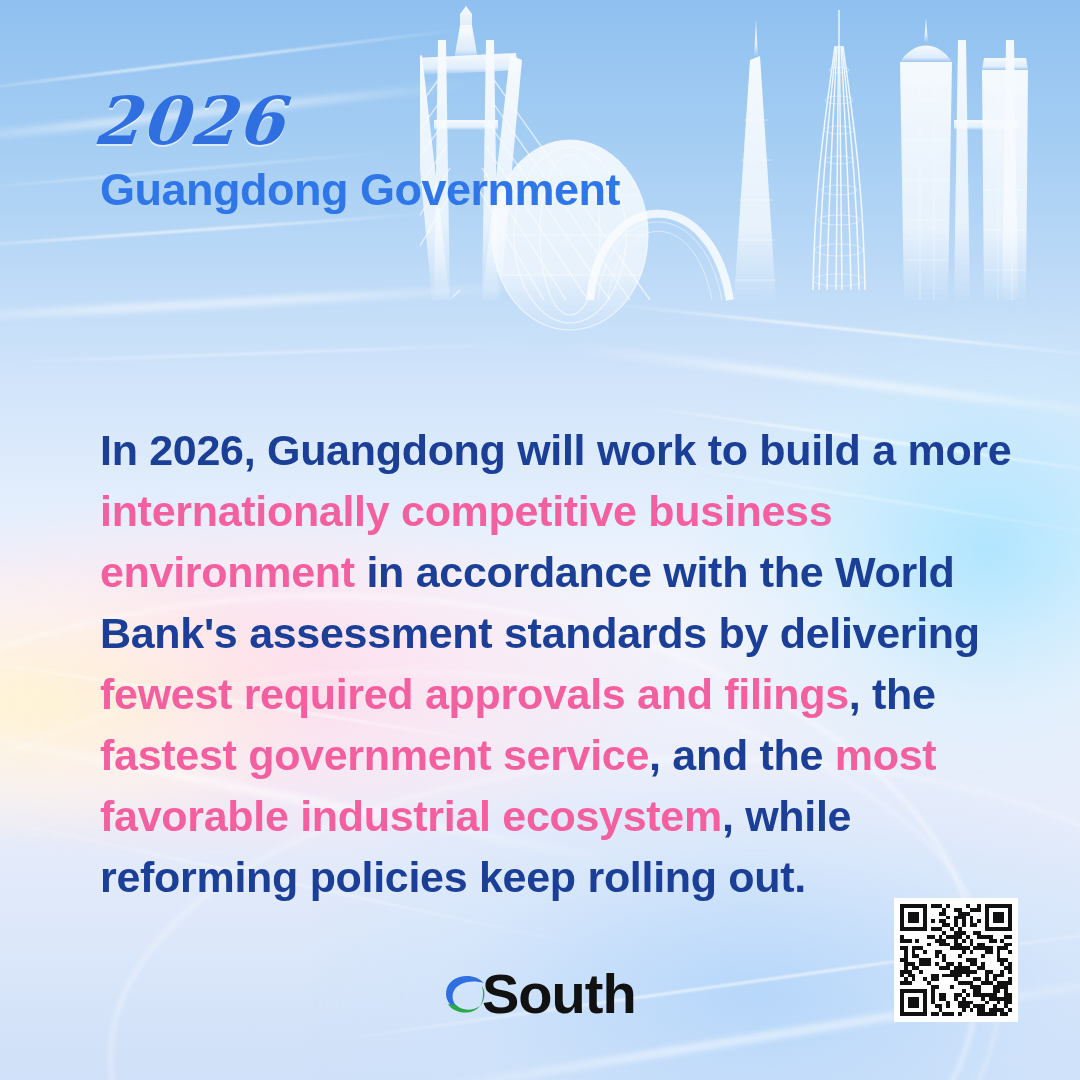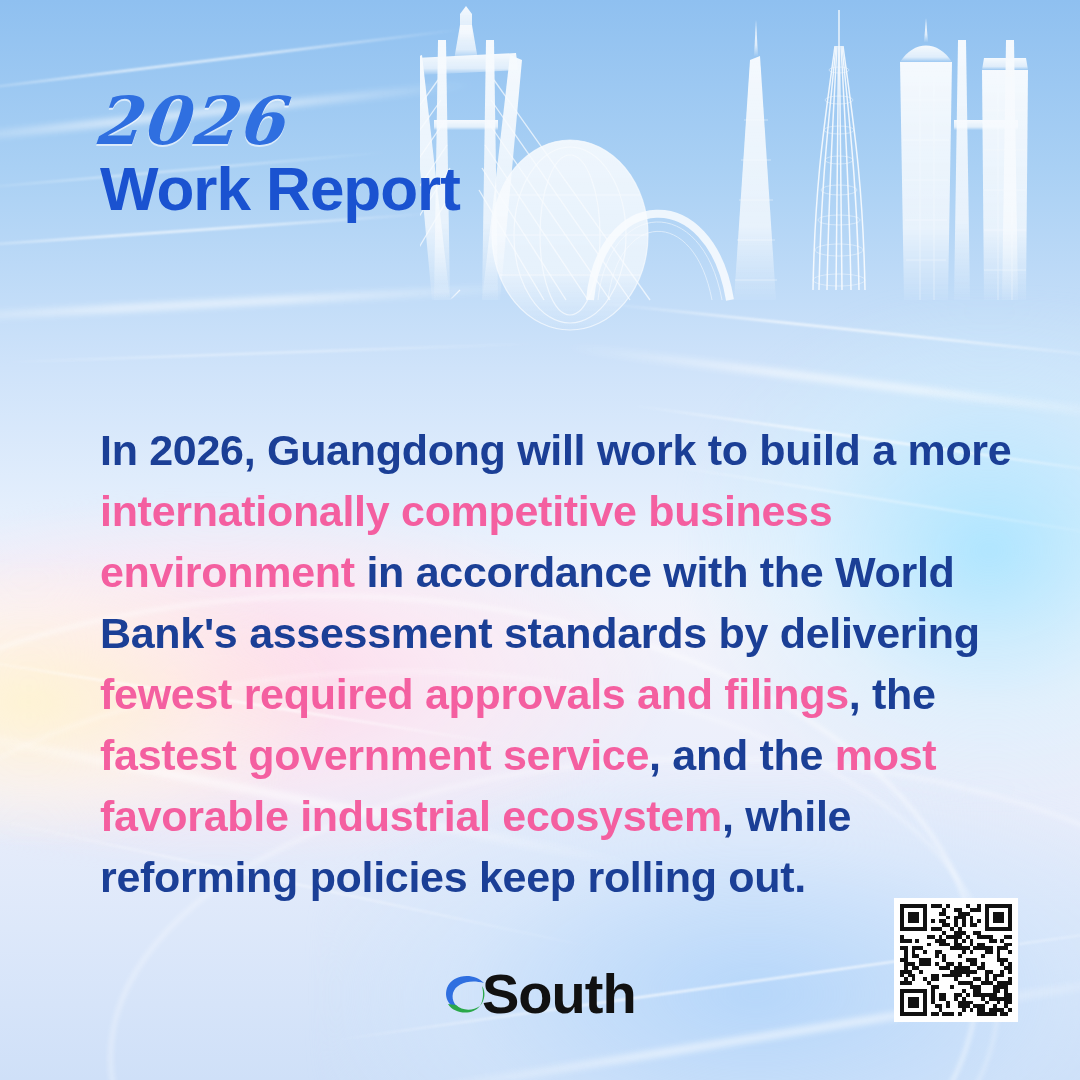--- a/index.html
+++ b/index.html
@@ -341,21 +341,21 @@
       <line x1="8" y1="190" x2="50" y2="190"></line>
       <line x1="8" y1="230" x2="50" y2="230"></line>
       <line x1="8" y1="270" x2="50" y2="270"></line>
       <line x1="22" y1="70" x2="22" y2="300"></line>
       <line x1="36" y1="70" x2="36" y2="300"></line>
     </g>
   </svg>
 
   <div class="headline">
     <div class="h-year">2026</div>
-    <div class="h-main">Work Report</div>
+    <div class="h-sub">Guangdong Government</div>
   </div>
 
   <div class="body-copy" id="body-copy"><span>In 2026, Guangdong will work to build a more </span><span class="hl">internationally competitive business environment</span><span> in accordance with the World Bank's assessment standards by delivering </span><span class="hl">fewest required approvals and filings</span><span>, the </span><span class="hl">fastest government service</span><span>, and the </span><span class="hl">most favorable industrial ecosystem</span><span>, while reforming policies keep rolling out.</span></div>
 
   <div class="logo">
     <svg class="logo-mark" viewBox="0 0 52 52" aria-hidden="true">
       <path d="M44 13 C34 2 12 4 7 18 C3 30 12 40 24 40 C16 38 11 31 13 23 C16 13 30 9 44 13 Z" fill="#2f6fe0"></path>
       <path d="M8 34 C14 44 32 46 40 36 C33 41 22 41 16 35 Z" fill="#2aa84a"></path>
       <path d="M40 36 C45 30 46 22 42 16 C44 24 43 31 40 36 Z" fill="#2aa84a"></path>
     </svg>

